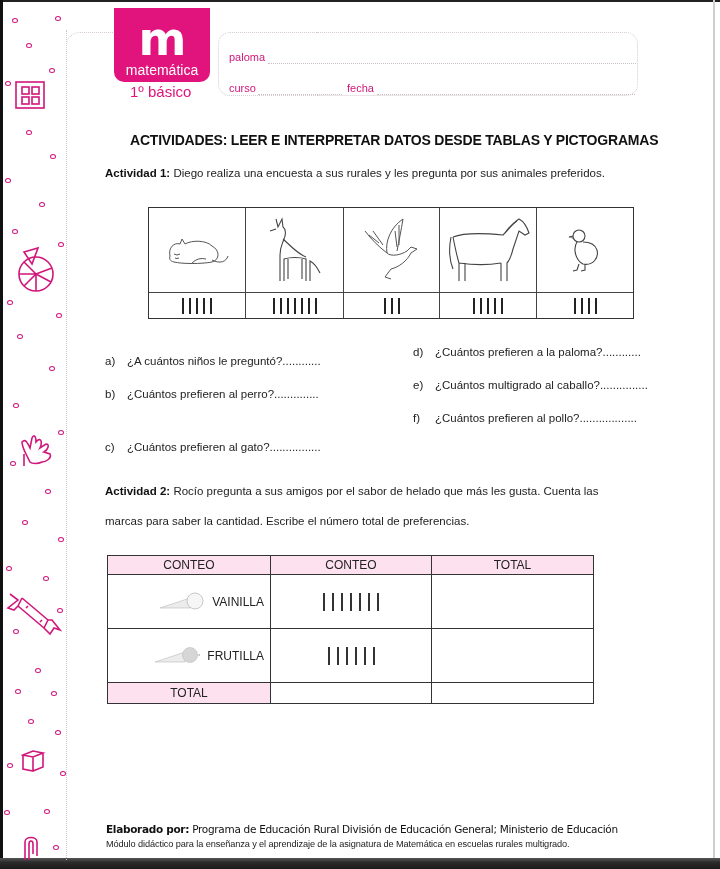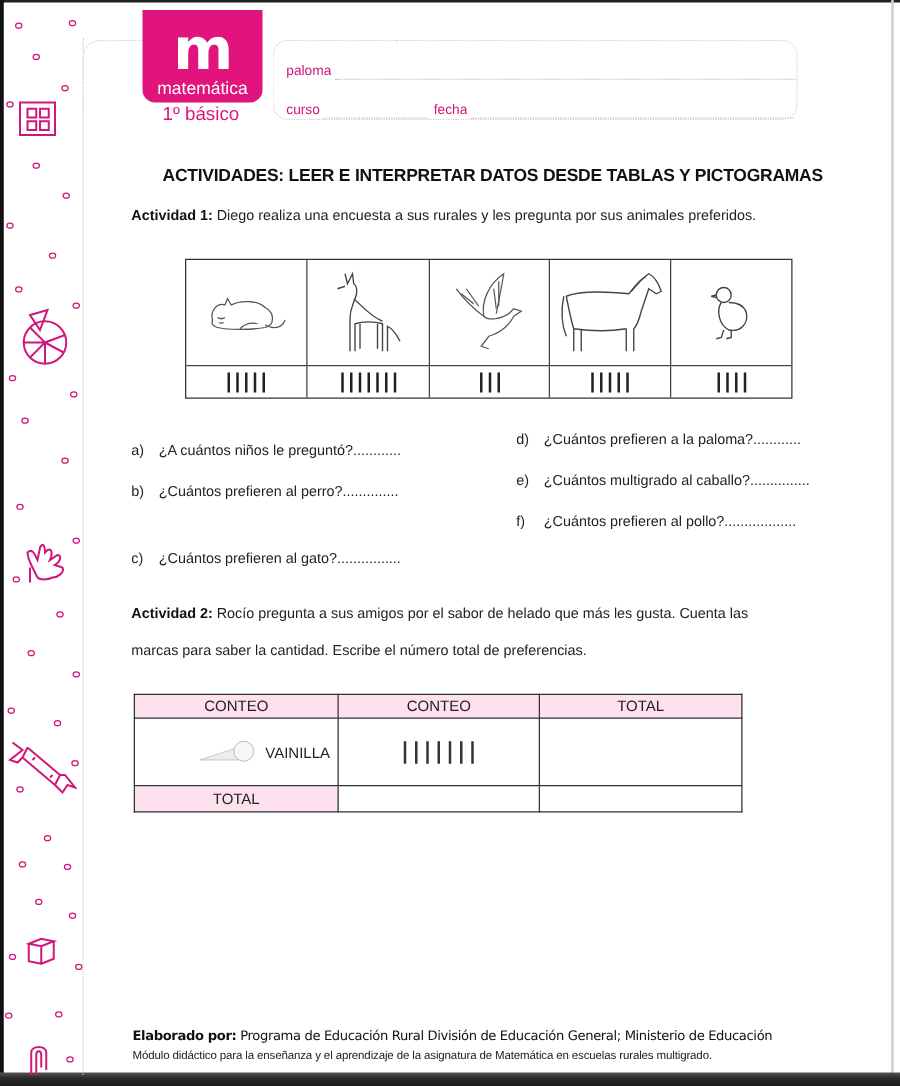--- a/index.html
+++ b/index.html
@@ -218,20 +218,43 @@
             <i></i>
             <i></i>
             <i></i>
             <i></i>
             <i></i>
             <i></i>
           </div>
         </td>
     <td></td>
   </tr>
+  <tr class="flav">
+    <td>
+          <div class="flavor-cell">
+      <svg width="48" height="20" viewBox="0 0 48 20">
+              <path d="M2 16 L32 6 L32 16 Z" fill="#ececec" stroke="#bbb" stroke-width="0.6"></path>
+              <circle cx="37" cy="9" r="7.5" fill="#d6d6d6" stroke="#bbb" stroke-width="0.6"></circle>
+              <path d="M44 9 l3 -1 l0 2z" fill="#bbb"></path>
+            </svg>
+      <span>FRUTILLA</span>
+    </div>
+        </td>
+    <td>
+          <div class="tally2">
+            <i></i>
+            <i></i>
+            <i></i>
+            <i></i>
+            <i></i>
+            <i></i>
+          </div>
+        </td>
+    <td></td>
+  </tr>
   <tr class="total-row">
     <td class="total-label">TOTAL</td>
     <td></td>
     <td></td>
   </tr>
 </tbody>
   </table>
 
 <div class="footer1"><b>Elaborado por:</b><span> Programa de Educación Rural División de Educación General; Ministerio de Educación</span></div>
 <div class="footer2">Módulo didáctico para la enseñanza y el aprendizaje de la asignatura de Matemática en escuelas rurales multigrado.</div>

